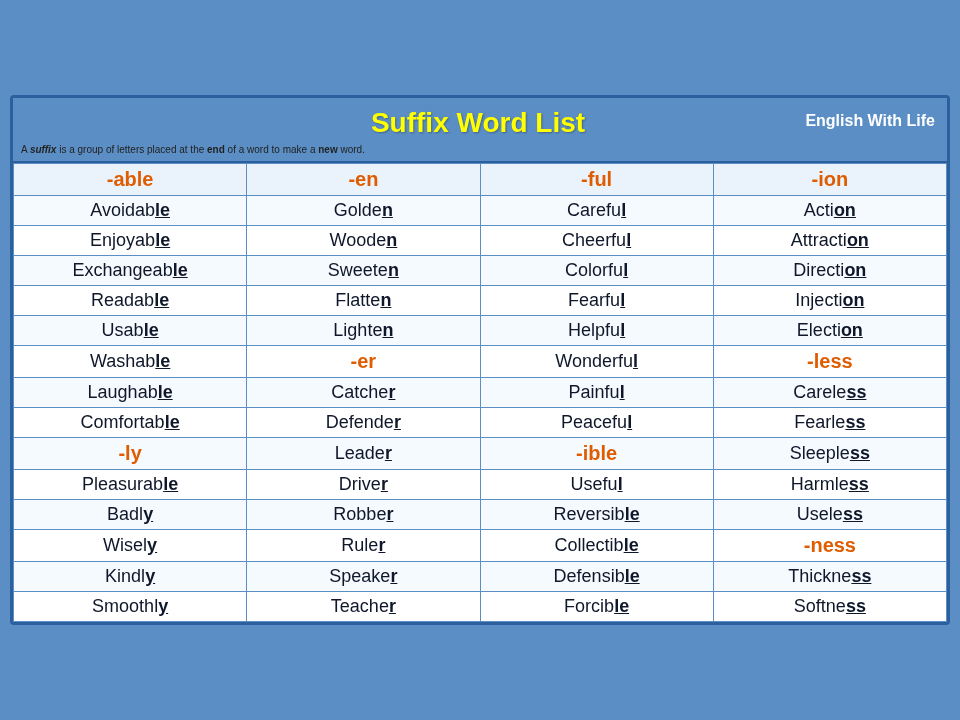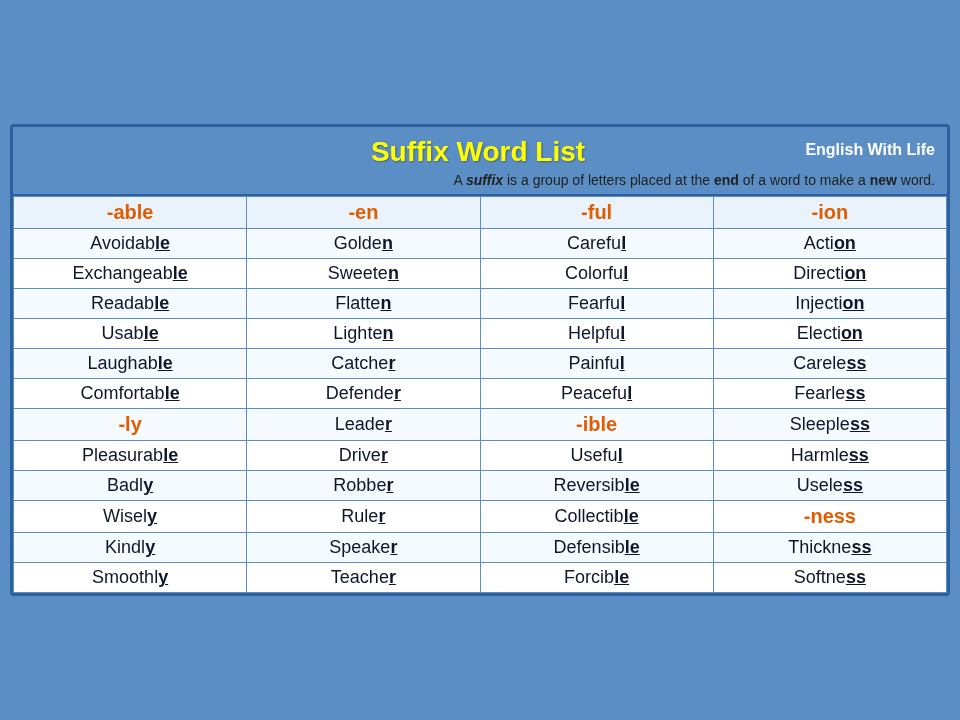--- a/index.html
+++ b/index.html
@@ -26,22 +26,22 @@
     }
     .header-title {
       text-align: center;
       font-size: 28px;
       font-weight: bold;
       color: #ffff00;
       text-shadow: 1px 1px 2px rgba(0,0,0,0.3);
       line-height: 1.2;
     }
     .header-subtitle {
-      text-align: right;
-      font-size: 14px;
+      text-align: left;
+      font-size: 10px;
       color: #222;
       margin-top: 4px;
     }
     .header-subtitle .suffix-bold {
       font-weight: bold;
       font-style: italic;
     }
     .header-subtitle .end-bold {
       font-weight: bold;
     }
@@ -118,20 +118,26 @@
         <td class="suffix-header">-ion</td>
       </tr>
 
       <tr>
         <td class="word-cell">Avoidab<span class="suf">le</span></td>
         <td class="word-cell">Golde<span class="suf">n</span></td>
         <td class="word-cell">Carefu<span class="suf">l</span></td>
         <td class="word-cell">Acti<span class="suf">on</span></td>
       </tr>
 
+      <tr>
+        <td class="word-cell">Enjoyab<span class="suf">le</span></td>
+        <td class="word-cell">Woode<span class="suf">n</span></td>
+        <td class="word-cell">Cheerfu<span class="suf">l</span></td>
+        <td class="word-cell">Attracti<span class="suf">on</span></td>
+      </tr>
 
       <tr>
         <td class="word-cell">Exchangeab<span class="suf">le</span></td>
         <td class="word-cell">Sweete<span class="suf">n</span></td>
         <td class="word-cell">Colorfu<span class="suf">l</span></td>
         <td class="word-cell">Directi<span class="suf">on</span></td>
       </tr>
 
 
       <tr>
@@ -141,20 +147,26 @@
         <td class="word-cell">Injecti<span class="suf">on</span></td>
       </tr>
 
       <tr>
         <td class="word-cell">Usab<span class="suf">le</span></td>
         <td class="word-cell">Lighte<span class="suf">n</span></td>
         <td class="word-cell">Helpfu<span class="suf">l</span></td>
         <td class="word-cell">Electi<span class="suf">on</span></td>
       </tr>
 
+      <tr>
+        <td class="word-cell">Washab<span class="suf">le</span></td>
+        <td class="suffix-header">-er</td>
+        <td class="word-cell">Wonderfu<span class="suf">l</span></td>
+        <td class="suffix-header">-less</td>
+      </tr>
 
       <tr>
         <td class="word-cell">Laughab<span class="suf">le</span></td>
         <td class="word-cell">Catche<span class="suf">r</span></td>
         <td class="word-cell">Painfu<span class="suf">l</span></td>
         <td class="word-cell">Carele<span class="suf">ss</span></td>
       </tr>
 
       <tr>
         <td class="word-cell">Comfortab<span class="suf">le</span></td>

